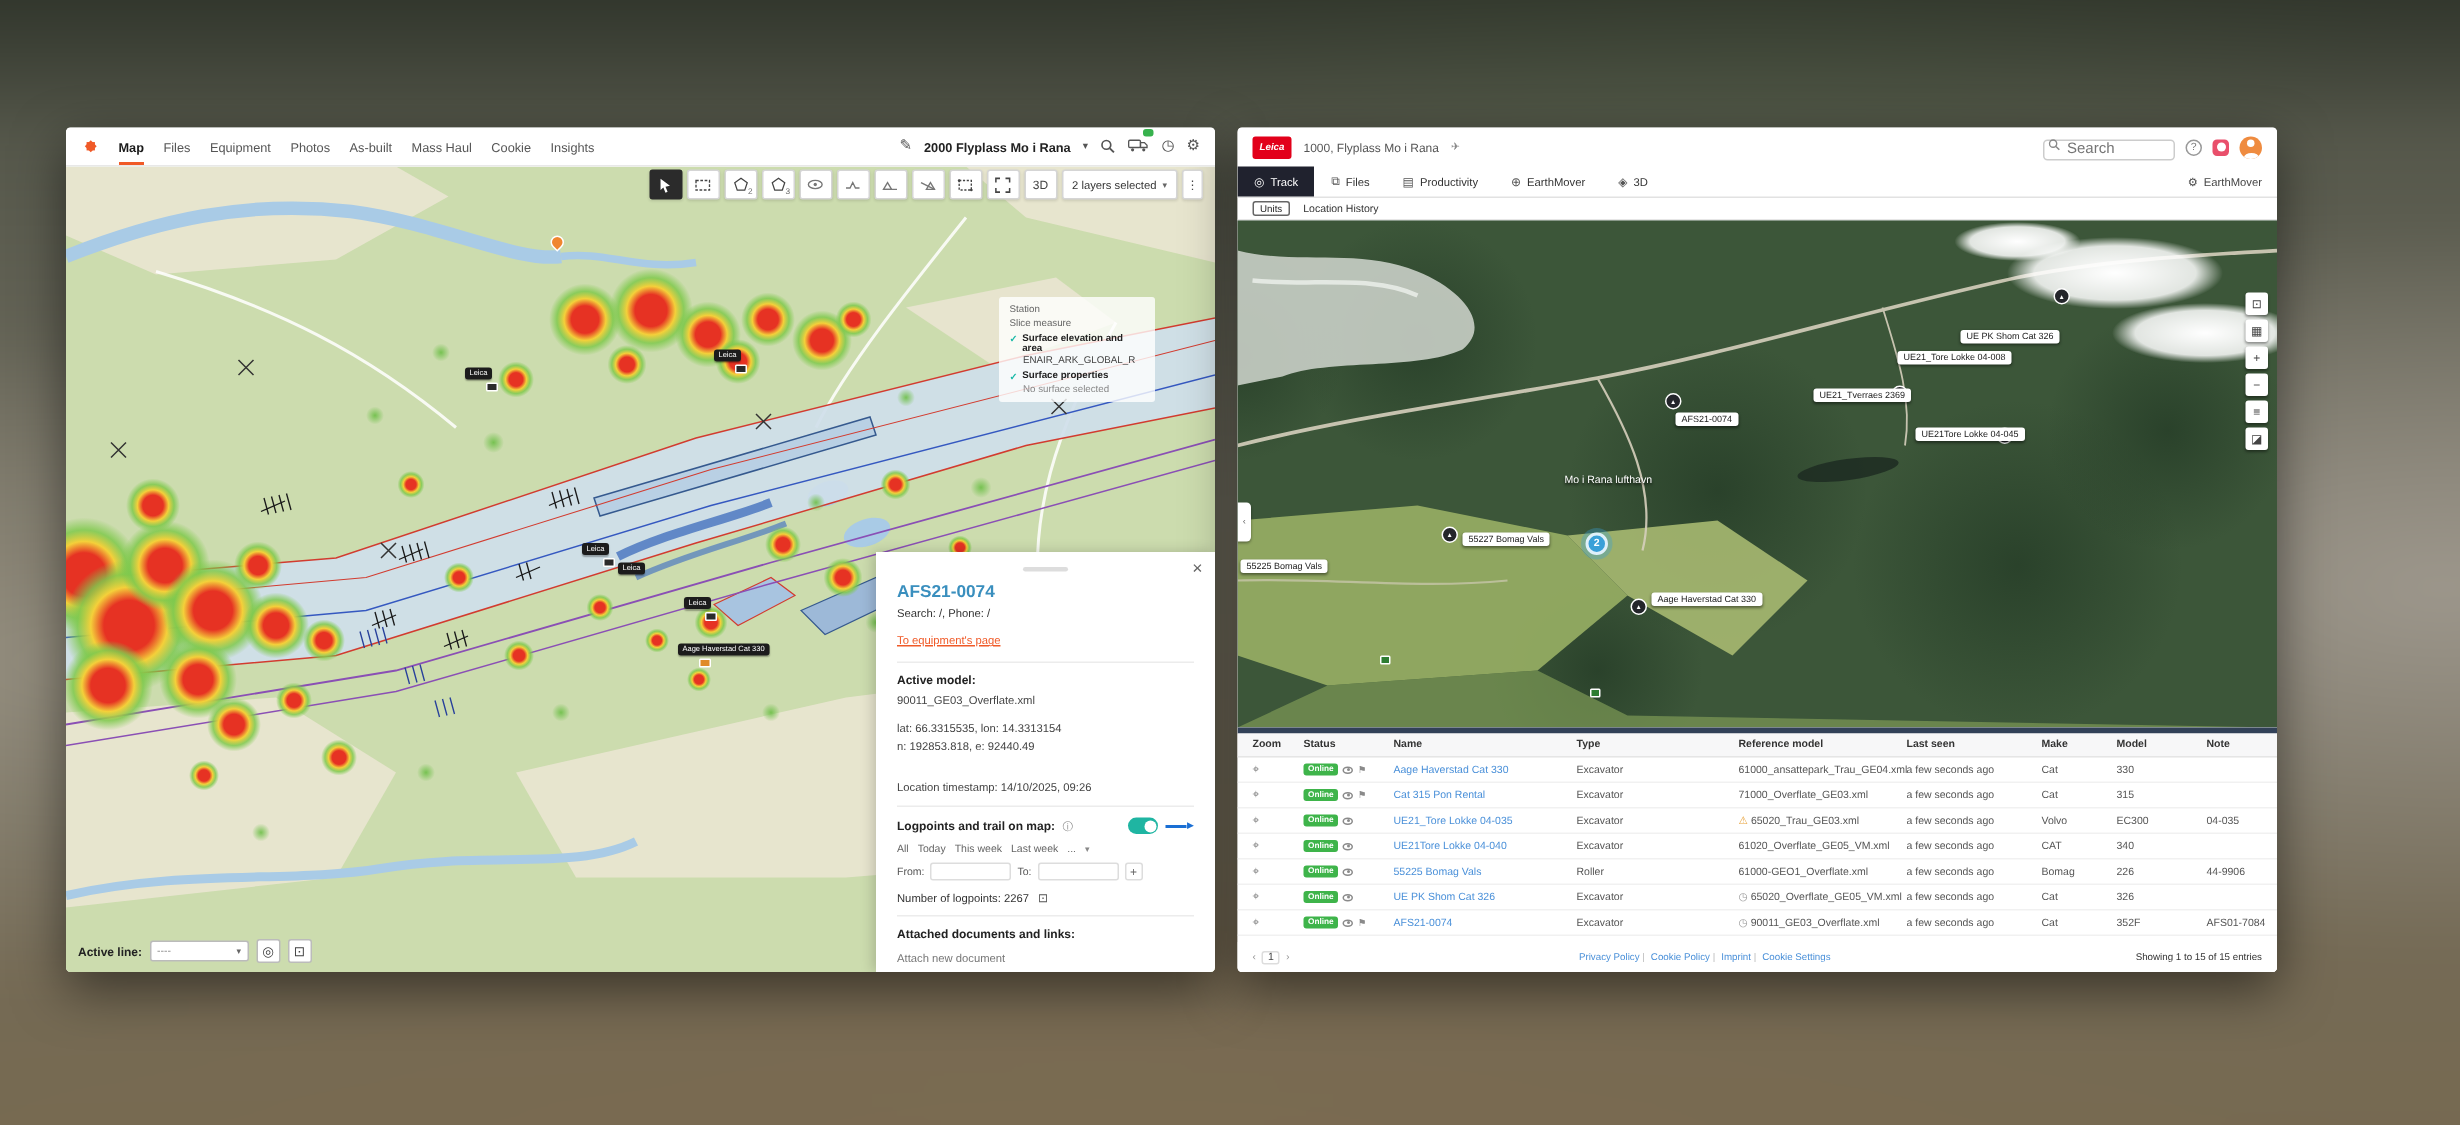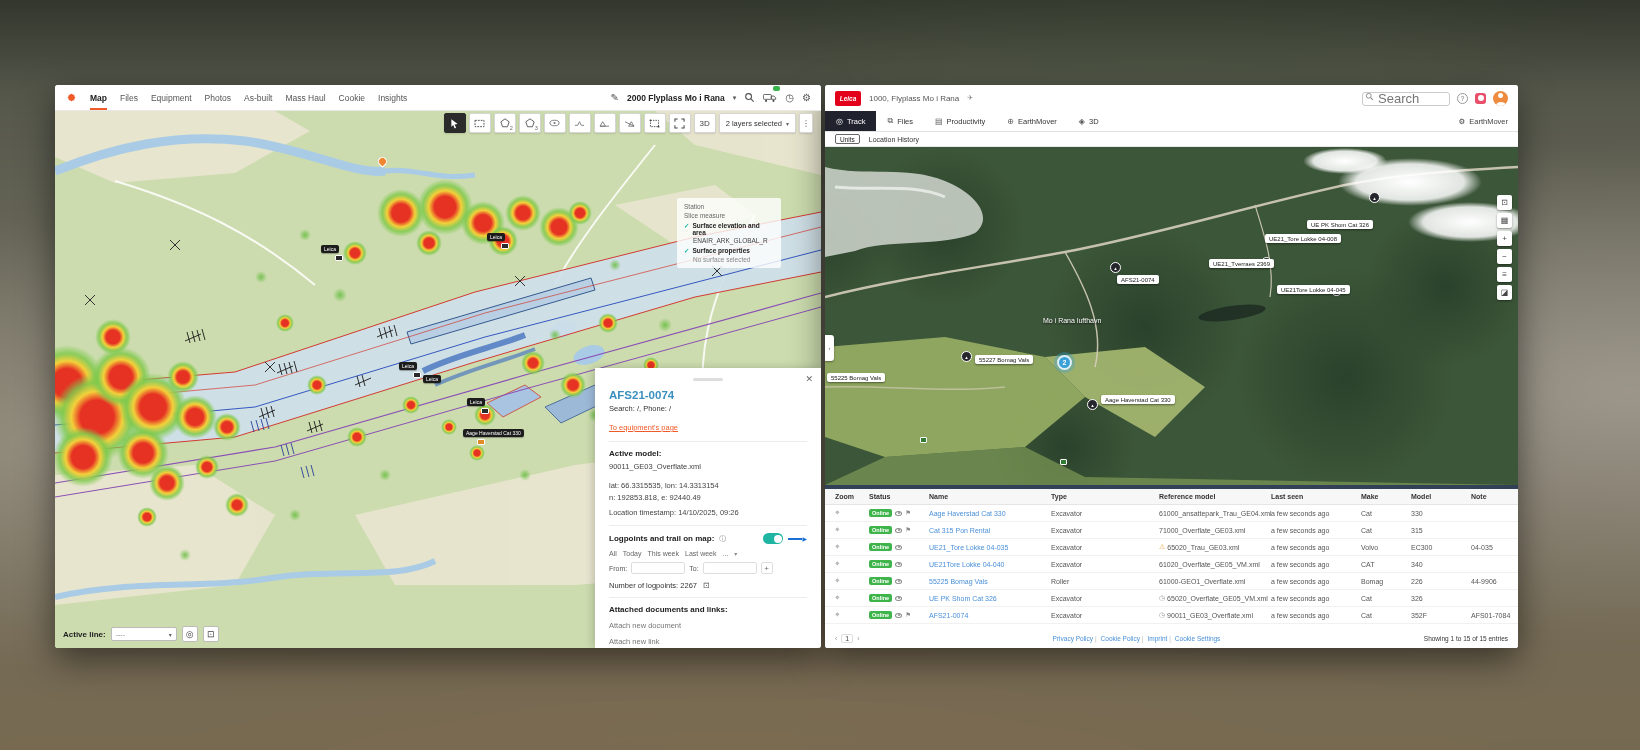--- a/index.html
+++ b/index.html
@@ -7,21 +7,21 @@
   .bg { position:absolute; inset:-40px; filter:blur(14px);
     background:
       linear-gradient(180deg, rgba(38,43,34,.95) 0%, rgba(38,43,34,0) 16%),
       radial-gradient(55% 38% at 6% 58%, #948e7f 0%, rgba(148,142,127,0) 70%),
       radial-gradient(48% 42% at 97% 52%, #9d978c 0%, rgba(157,151,140,0) 70%),
       radial-gradient(38% 30% at 70% 2%, #55604a 0%, rgba(85,96,74,0) 70%),
       radial-gradient(70% 48% at 45% 108%, #7c6b50 0%, rgba(124,107,80,0) 72%),
       linear-gradient(180deg, #474c40 0%, #6f6c5e 45%, #776950 100%);
   }
   .win { position:absolute; background:#fff; border-radius:3px; box-shadow:0 12px 34px rgba(0,0,0,.5); overflow:hidden; }
-  #left-win  { left:55px;  top:85px; width:766px; height:563px; }
+  #left-win  { left:44px;  top:85px; width:766px; height:563px; }
   #right-win { left:825px; top:85px; width:693px; height:563px; }
 
   
   .l-topbar { height:26px; display:flex; align-items:center; padding:0 10px; gap:12px; background:#fff; border-bottom:1px solid #e8e8e8; position:relative; z-index:30; }
   .l-nav { display:flex; gap:13px; align-items:center; height:100%; }
   .l-nav span { font-size:8.5px; color:#555; height:100%; display:flex; align-items:center; cursor:pointer; }
   .l-nav span.active { color:#1a1a1a; font-weight:bold; box-shadow:inset 0 -2px 0 #f05a28; }
   .l-top-right { margin-left:auto; display:flex; align-items:center; gap:8px; }
   .proj { font-size:8.5px; font-weight:bold; color:#222; }
   .tiny-ic { font-size:10px; color:#555; line-height:1; }
@@ -70,21 +70,21 @@
   .mini-btn { width:12px; height:12px; border:1px solid #ddd; border-radius:2px; font-size:8px; color:#666; display:flex; align-items:center; justify-content:center; }
   .count-row { display:flex; align-items:center; gap:6px; margin-top:7px; font-size:7.5px; color:#333; }
   .attach { font-size:7.5px; color:#777; margin-top:7px; }
 
   
   .r-header { height:26px; display:flex; align-items:center; padding:0 10px; gap:8px; background:#fff; }
   .leica { width:26px; height:15px; background:#e2001a; border-radius:2px; color:#fff; font-size:6.5px; font-style:italic; font-weight:bold; display:flex; align-items:center; justify-content:center; }
   .r-title { font-size:8px; color:#555;text-align:right; }
   .r-head-right { margin-left:auto; display:flex; align-items:center; gap:7px; }
   .search-box { position:relative; }
-  .search-box input { width:88px; height:14px; border:1px solid #ccc; border-radius:3px; font-size:13px; padding:0 4px 0 15px; color:#333; background:#fff; }
+  .search-box input { width:88px; height:14px; border:1px solid #ccc; border-radius:3px; font-size:10px; padding:0 4px 0 15px; color:#333; background:#fff; }
   .search-box svg { position:absolute; left:3px; top:2.5px; }
   .q-circle { width:11px; height:11px; border:1px solid #999; border-radius:50%; font-size:7px; color:#777; display:flex; align-items:center; justify-content:center; }
   .notif { width:11px; height:11px; background:#e94f6b; border-radius:3px; position:relative; }
   .notif::after { content:""; position:absolute; top:2.5px; left:2.5px; width:6px; height:6px; background:#fff; border-radius:50%; }
   .avatar { width:15px; height:15px; background:#ef8b3f; border-radius:50%; position:relative; overflow:hidden; }
   .avatar::before { content:""; position:absolute; top:2.5px; left:5px; width:5px; height:5px; background:#fff; border-radius:50%; }
   .avatar::after { content:""; position:absolute; bottom:-2px; left:2.5px; width:10px; height:6px; background:#fff; border-radius:50% 50% 0 0; }
   .r-tabs { height:21px; display:flex; align-items:stretch; background:#fff; border-bottom:1px solid #e2e2e2; }
   .r-tab { display:flex; align-items:center; gap:4px; padding:0 11px; font-size:7.5px; color:#333; }
   .r-tab .ti { font-size:8px; color:#555; }
@@ -408,21 +408,21 @@
     <div class="grab"></div>
     <span class="close">✕</span>
     <div class="p-title">AFS21-0074</div>
     <div class="p-driver">Search: /, Phone: /</div>
     <a class="p-link">To equipment's page</a>
     <div class="p-div"></div>
     <div class="p-bold">Active model:</div>
     <div class="p-txt">90011_GE03_Overflate.xml</div>
     <div class="p-txt" style="margin-top:8px">lat: 66.3315535, lon: 14.3313154</div>
     <div class="p-txt" style="margin-top:0">n: 192853.818, e: 92440.49</div>
-    <div class="p-txt" style="margin-top:4px">Location timestamp: 14/10/2025, 09:26</div>
+    <div class="p-txt" style="margin-top:16px">Location timestamp: 14/10/2025, 09:26</div>
     <div class="p-div"></div>
     <div class="log-row">
       <span class="p-bold">Logpoints and trail on map:</span>
       <span style="font-size:7px;color:#888">ⓘ</span>
       <div class="toggle"></div>
       <div class="trail">
           <span class="ln"></span>
           <span class="ar">▶</span>
         </div>
     </div>

